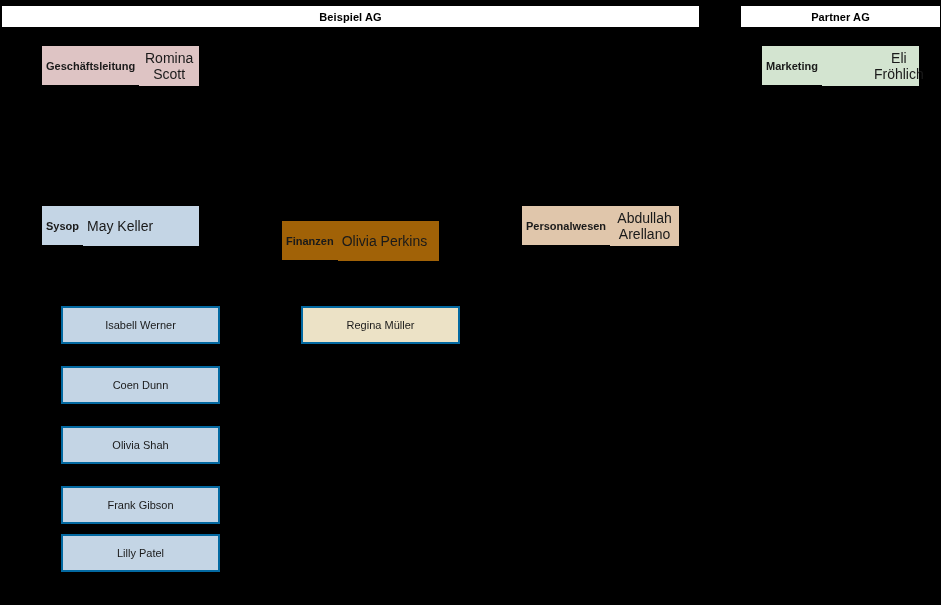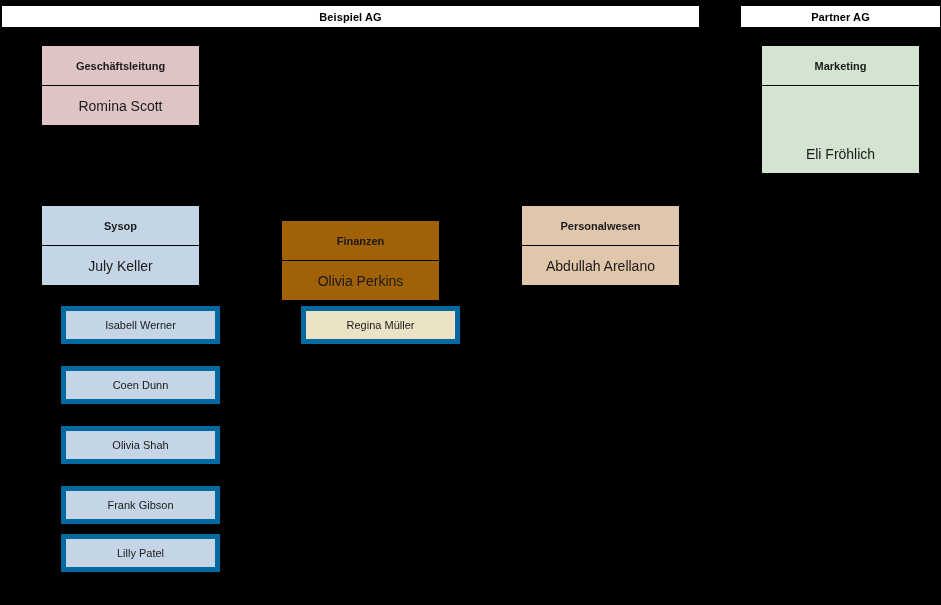--- a/index.html
+++ b/index.html
@@ -40,21 +40,21 @@
     justify-content: center;
     letter-spacing: 0.1px;
   }
 
   
   .unit {
     position: absolute;
     box-sizing: border-box;
     border: 1px solid #000000;
     display: flex;
-    flex-direction: column;
+    flex-direction: row;
   }
   .unit-title {
     box-sizing: border-box;
     height: 40px;
     border-bottom: 1px solid #000000;
     display: flex;
     align-items: center;
     justify-content: center;
     font-size: 11px;
     font-weight: bold;
@@ -72,21 +72,21 @@
     font-weight: normal;
     color: #1a1a1a;
     text-align: center;
     padding: 0 4px;
   }
 
   
   .member-box {
     position: absolute;
     box-sizing: border-box;
-    border: 5px solid #0369a1;
+    border: 2px solid #0369a1;
     height: 38px;
     display: flex;
     align-items: center;
     justify-content: center;
     font-size: 11px;
     color: #1a1a1a;
     text-align: right;
     padding: 0 4px;
   }
 </style>
@@ -99,21 +99,21 @@
     <div class="unit" style="left: 41px; top: 45px; width: 159px; background: rgb(222, 196, 196);">
       <div class="unit-title">Geschäftsleitung</div>
       <div class="unit-member">Romina Scott</div>
     </div>
     <div class="unit" style="left: 761px; top: 45px; width: 159px; background: rgb(211, 228, 208); gap: 48px;">
       <div class="unit-title">Marketing</div>
       <div class="unit-member">Eli Fröhlich</div>
     </div>
     <div class="unit" style="left: 41px; top: 205px; width: 159px; background: rgb(196, 213, 229);">
       <div class="unit-title">Sysop</div>
-      <div class="unit-member">July Keller</div>
+      <div class="unit-member">May Keller</div>
     </div>
     <div class="member-box" style="left: 61px; top: 306px; width: 159px; background: rgb(196, 213, 229);">Isabell Werner</div>
     <div class="member-box" style="left: 61px; top: 366px; width: 159px; background: rgb(196, 213, 229);">Coen Dunn</div>
     <div class="member-box" style="left: 61px; top: 426px; width: 159px; background: rgb(196, 213, 229);">Olivia Shah</div>
     <div class="member-box" style="left: 61px; top: 486px; width: 159px; background: rgb(196, 213, 229);">Frank Gibson</div>
     <div class="member-box" style="left: 61px; top: 534px; width: 159px; background: rgb(196, 213, 229);">Lilly Patel</div>
     <div class="unit" style="left: 281px; top: 220px; width: 159px; background: #a16207;">
       <div class="unit-title">Finanzen</div>
       <div class="unit-member">Olivia Perkins</div>
     </div>

